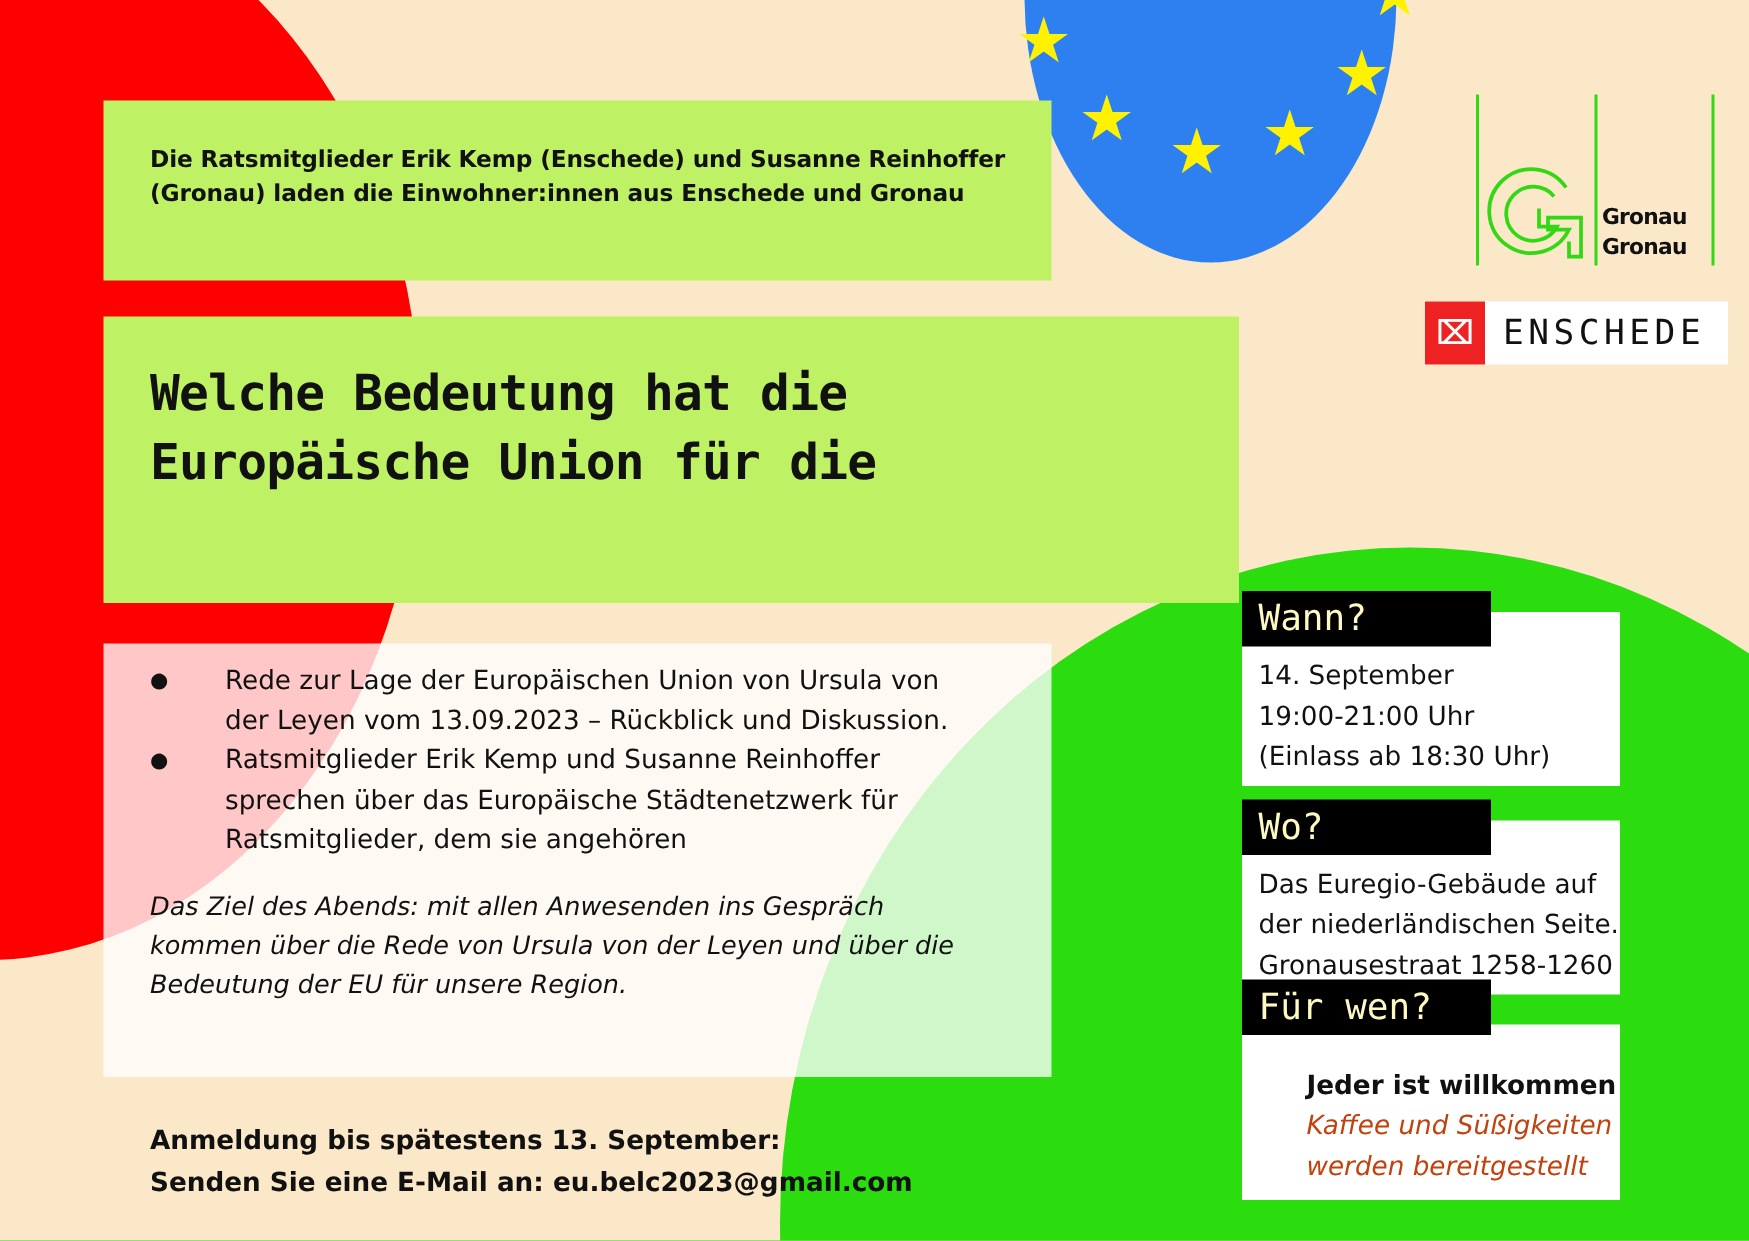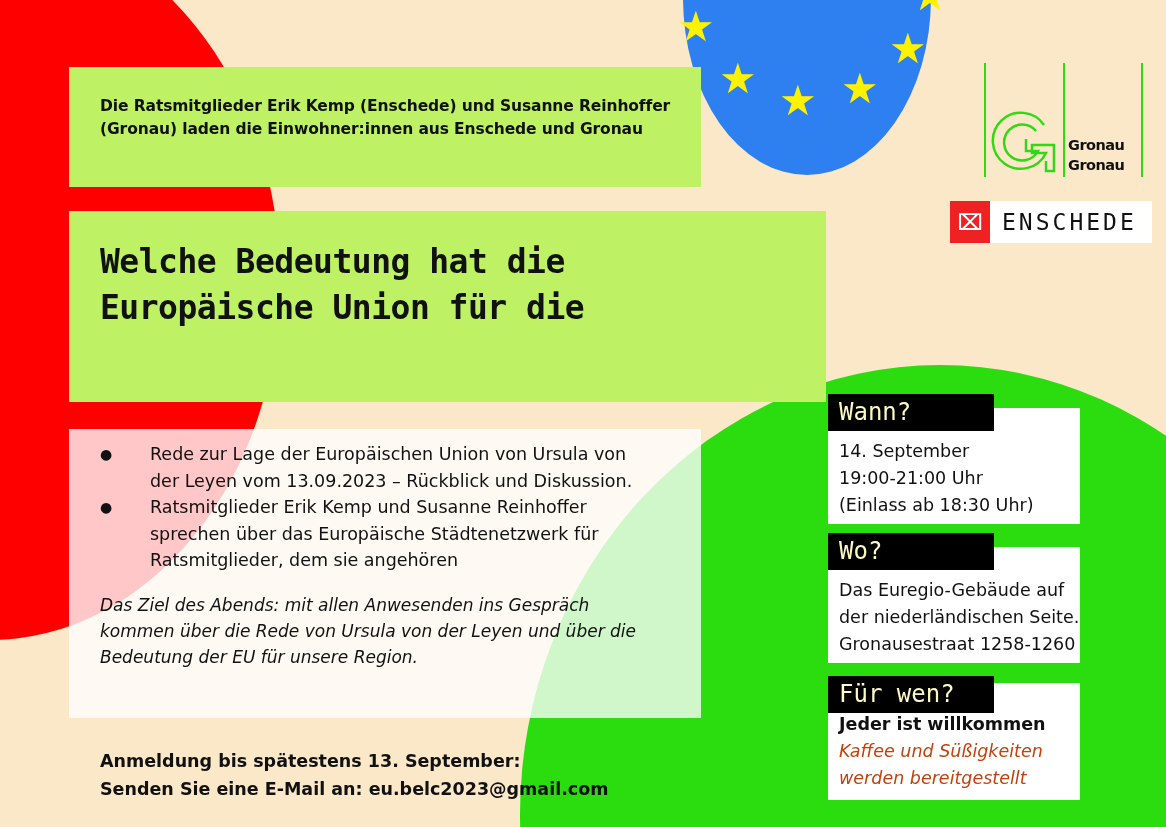--- a/index.html
+++ b/index.html
@@ -117,19 +117,19 @@
 <div class="info" style="top:547px; height:116px;">
   <div class="info-body" style="padding-top:30px;">
     <div>Das Euregio-Gebäude auf</div>
     <div>der niederländischen Seite.</div>
     <div>Gronausestraat 1258-1260</div>
   </div>
 </div>
 <div class="info-head" style="top:533px;">Wo?</div>
 
 <div class="info" style="top:683px; height:117px;">
-  <div class="info-body" style="padding-top:28px;">
+  <div class="info-body" style="padding-top:28px;margin-left:32px;">
     <div class="strong">Jeder ist willkommen</div>
     <div class="it">Kaffee und Süßigkeiten</div>
     <div class="it">werden bereitgestellt</div>
   </div>
 </div>
-<div class="info-head" style="top:676px;">Für wen?</div>
+<div class="info-head" style="top:653px;">Für wen?</div>
 
 </body></html>

